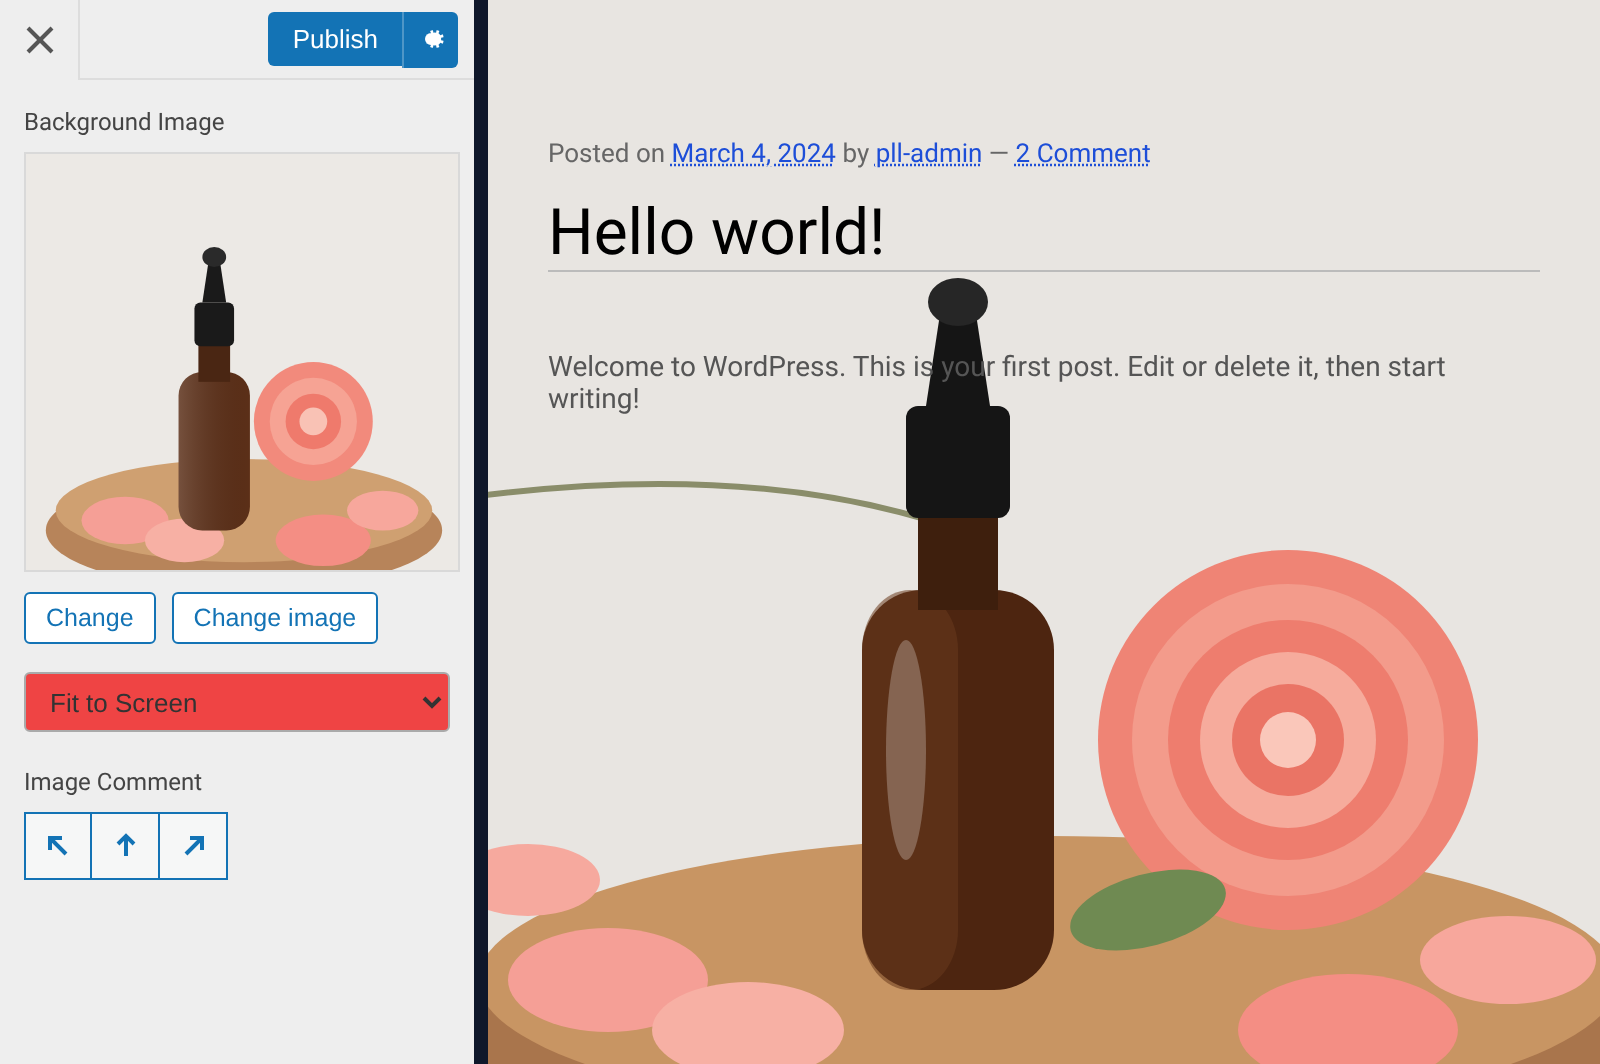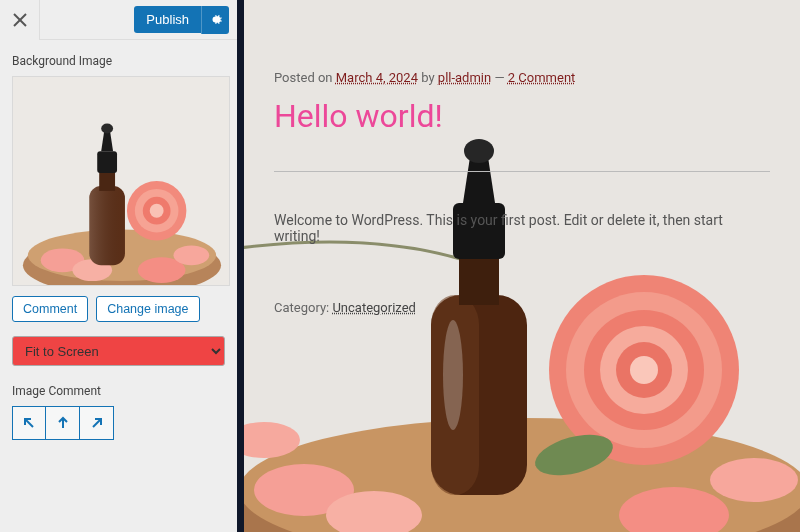--- a/index.html
+++ b/index.html
@@ -26,22 +26,22 @@
 .wp-btn { background: #fff; border: 1px solid #1373b5; color: #1373b5; padding: 5px 10px; font-size: 12.5px; border-radius: 3px; cursor: pointer; }
 .select { width: 100%; height: 30px; border: 1px solid #aaa; border-radius: 3px; background: #ef4444; padding: 0 8px; font-size: 13px; color: #333; margin-bottom: 14px; }
 .pos-grid { display: flex; gap: 0; }
 .pos-cell { width: 34px; height: 34px; border: 1px solid #1373b5; background: #f6f7f7; display: flex; align-items: center; justify-content: center; cursor: pointer; }
 .pos-cell + .pos-cell { border-left: none; }
 .pos-cell svg { width: 16px; height: 16px; stroke: #1373b5; fill: none; stroke-width: 2; }
 .preview { flex: 1; position: relative; overflow: hidden; }
 .bg-image { position: absolute; inset: 0; }
 .post { position: absolute; top: 0; left: 0; right: 0; padding: 70px 30px 30px; }
 .meta { font-size: 13px; color: #666; margin-bottom: 12px; }
-.meta a { color: #7f1d1d; text-decoration: underline dotted; }
-.post-title { font-size: 32px; color: #ec4899; font-weight: 400; margin-bottom: 36px; }
+.meta a { color: #1d4ed8; text-decoration: underline dotted; }
+.post-title { font-size: 32px; color: #000000; font-weight: 400; }
 .hr { border-top: 1px solid #bbb; margin-bottom: 40px; }
 .post-body { font-size: 14px; color: #555; margin-bottom: 56px; }
 .category { font-size: 13px; color: #666; }
 .category a { color: #444; text-decoration: underline dotted; }
 
 .scene { width: 100%; height: 100%; display: block; }
 </style>
 </head>
 <body>
 
@@ -99,21 +99,21 @@
           <defs>
               <linearGradient id="g1" x1="0" x2="1">
                 <stop offset="0" stop-color="#fff" stop-opacity="0.4"></stop>
                 <stop offset="1" stop-color="#000" stop-opacity="0"></stop>
               </linearGradient>
             </defs>
         </svg>
       </div>
 
       <div class="btn-row">
-        <button class="wp-btn">Comment</button>
+        <button class="wp-btn">Change</button>
         <button class="wp-btn">Change image</button>
       </div>
 
       <select class="select">
         <option>Fit to Screen</option>
       </select>
 
       <div class="label">Image Comment</div>
       <div class="pos-grid">
         <div class="pos-cell">
@@ -177,19 +177,16 @@
       </svg>
     </div>
 
     <div class="post">
       <div class="meta">
         <span>Posted on </span><a href="#">March 4, 2024</a><span> by </span><a href="#">pll-admin</a><span> — </span><a href="#">2 Comment</a>
       </div>
       <h1 class="post-title">Hello world!</h1>
       <div class="hr"></div>
       <p class="post-body">Welcome to WordPress. This is your first post. Edit or delete it, then start writing!</p>
-      <div class="category">
-        <span>Category: </span><a href="#">Uncategorized</a>
-      </div>
     </div>
   </div>
 
 </div>
 
 </body></html>

